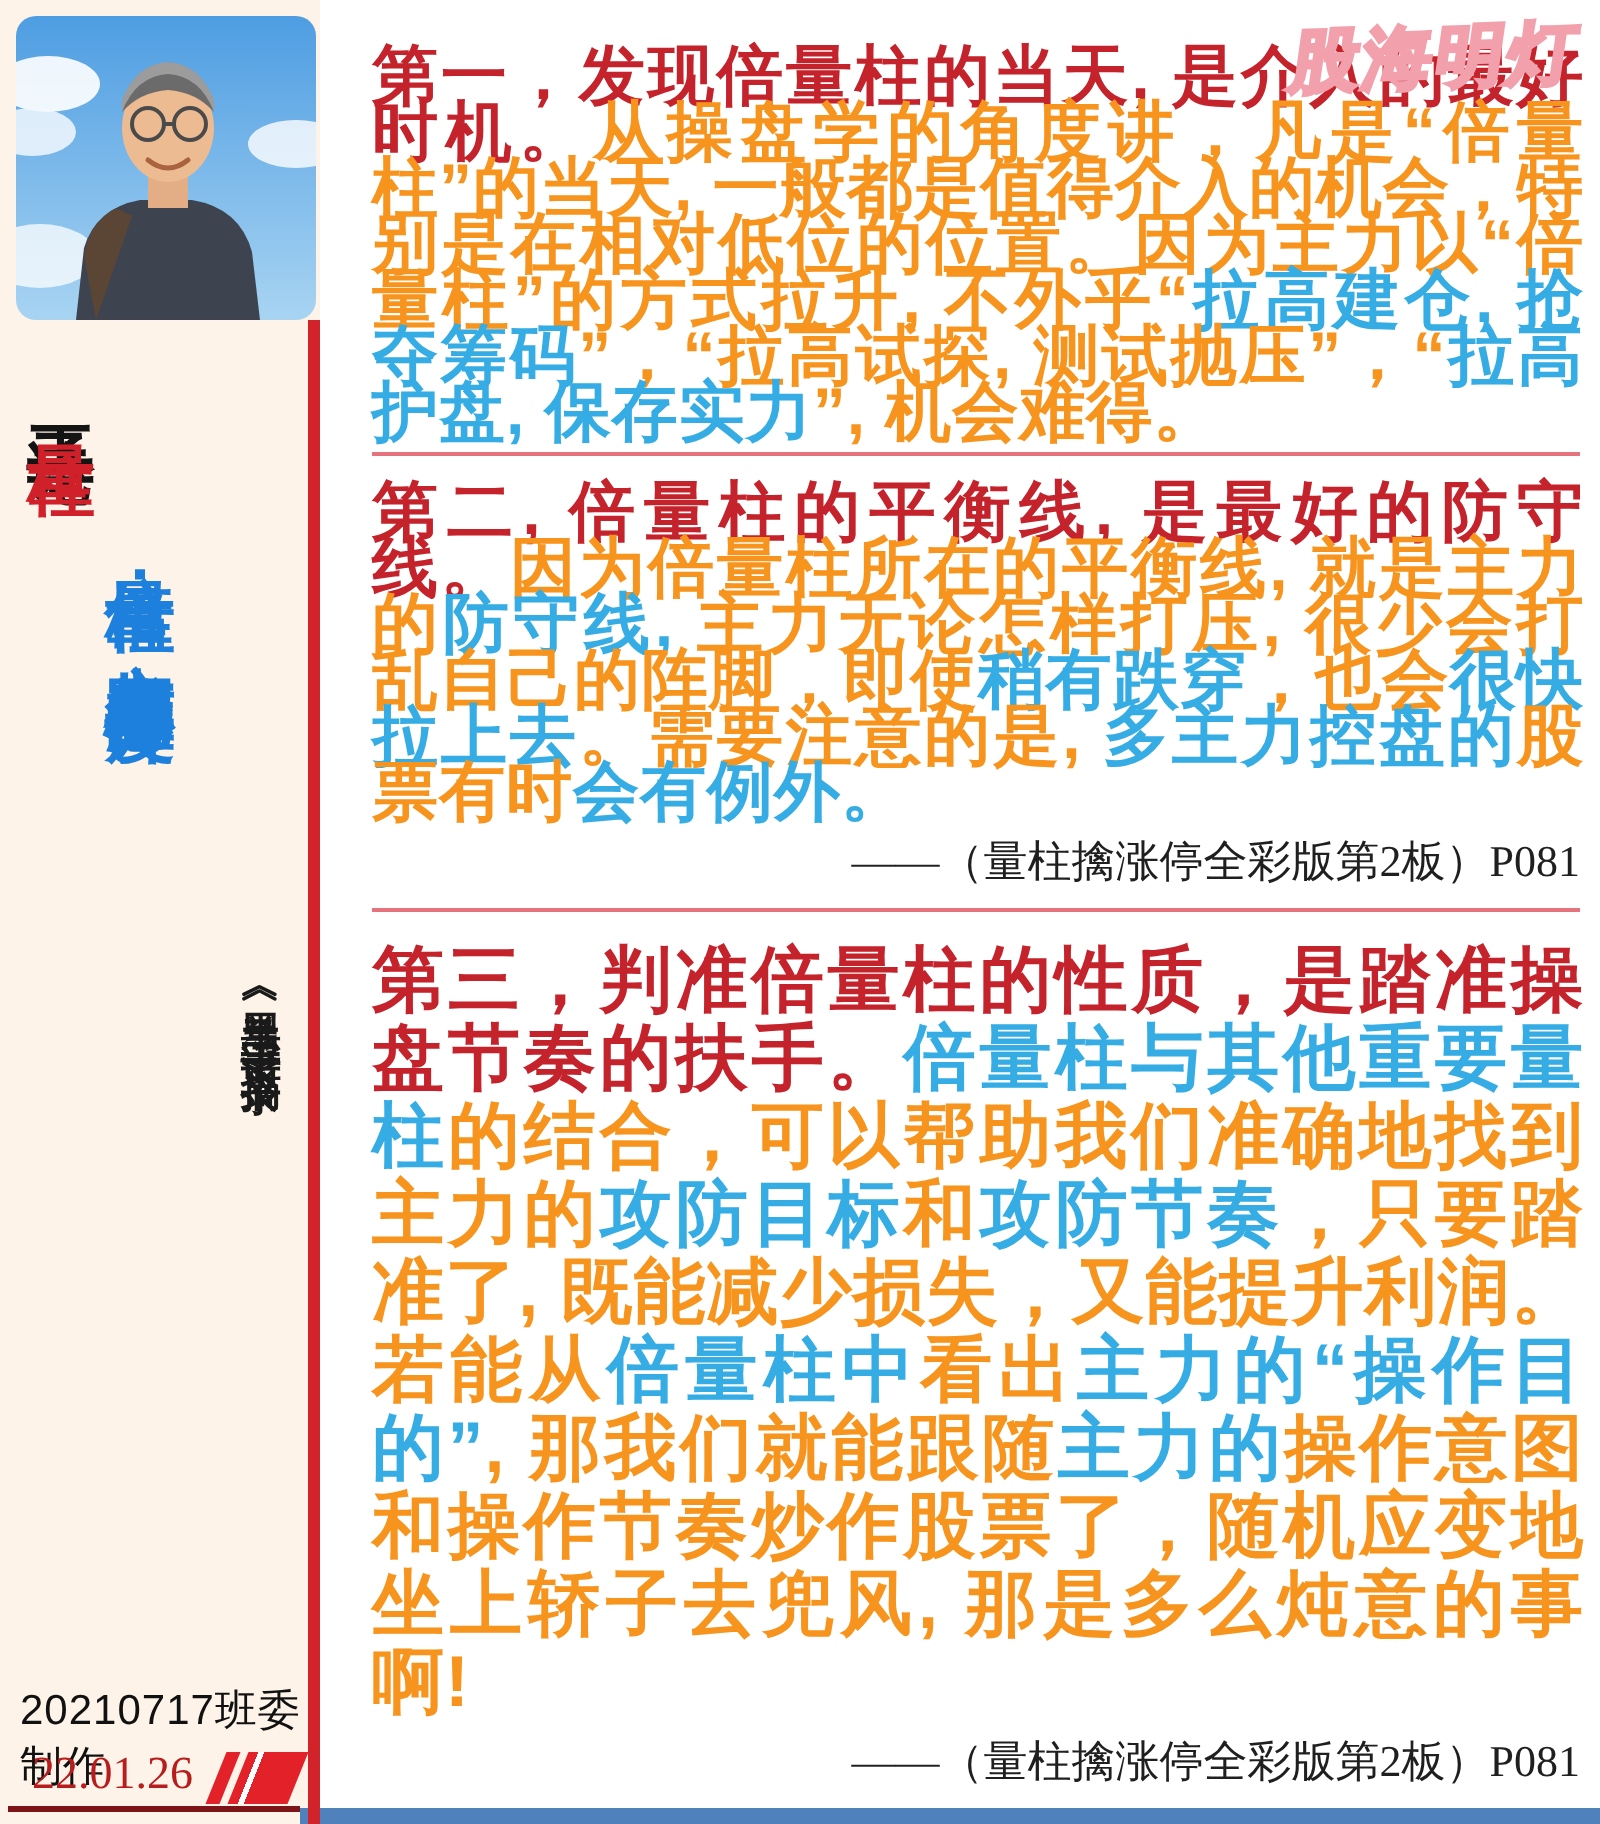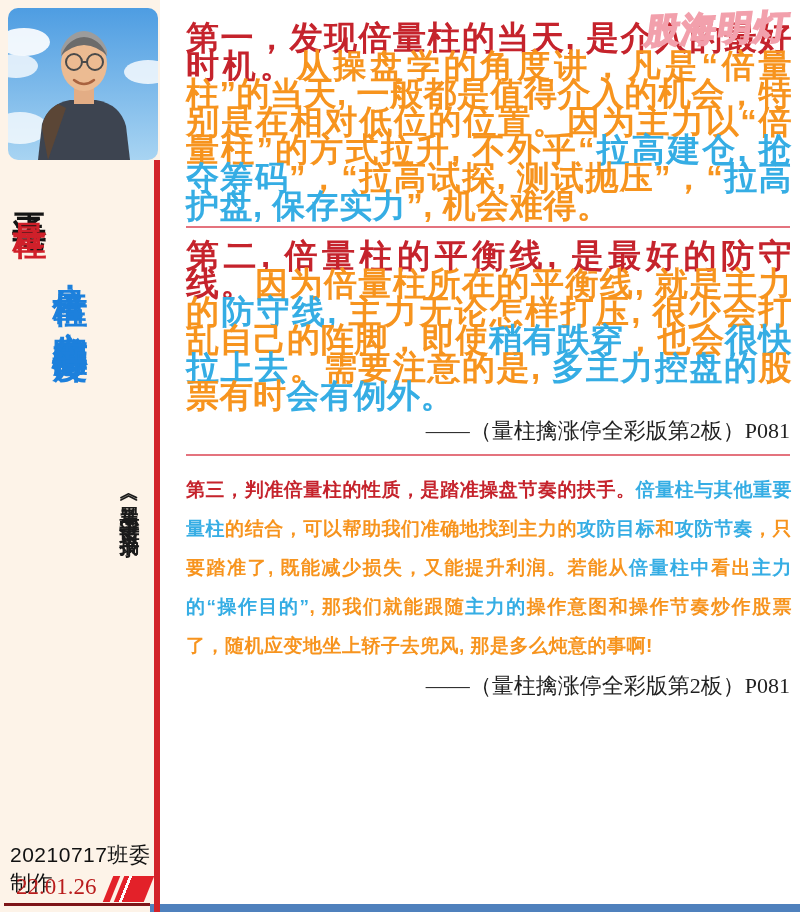--- a/index.html
+++ b/index.html
@@ -44,21 +44,21 @@
     position:absolute;right:10px;top:6px;z-index:9;font-weight:700;font-size:34px;
     letter-spacing:2px;color:#ffffff;-webkit-text-stroke:2px #f2a0ac;
     text-shadow:0 0 1px #f2a0ac;transform:skewX(-10deg) rotate(-2deg);
   }
   
   .main{position:absolute;left:186px;top:24px;width:606px;z-index:1;}
   .quote-text{
     margin:0;font-weight:700;font-size:33px;line-height:28px;text-align:justify;
     letter-spacing:.5px;
   }
-  .quote-3 .quote-text{font-size:19px;line-height:39px;}
+  .quote-3 .quote-text{font-size:36px;line-height:39px;}
   .attr{
     margin:4px 2px 6px 0;text-align:right;font-family:"Liberation Serif","DejaVu Serif",serif;
     font-size:22px;line-height:34px;color:#1f1f1f;font-weight:400;
   }
   .sep{border:none;border-top:2px solid #e4737e;margin:6px 2px 14px 0;}
   
   .bottom-bar{position:absolute;left:150px;right:0;bottom:0;height:8px;background:#4f81bd;z-index:5;}
 </style>
 </head>
 <body>

